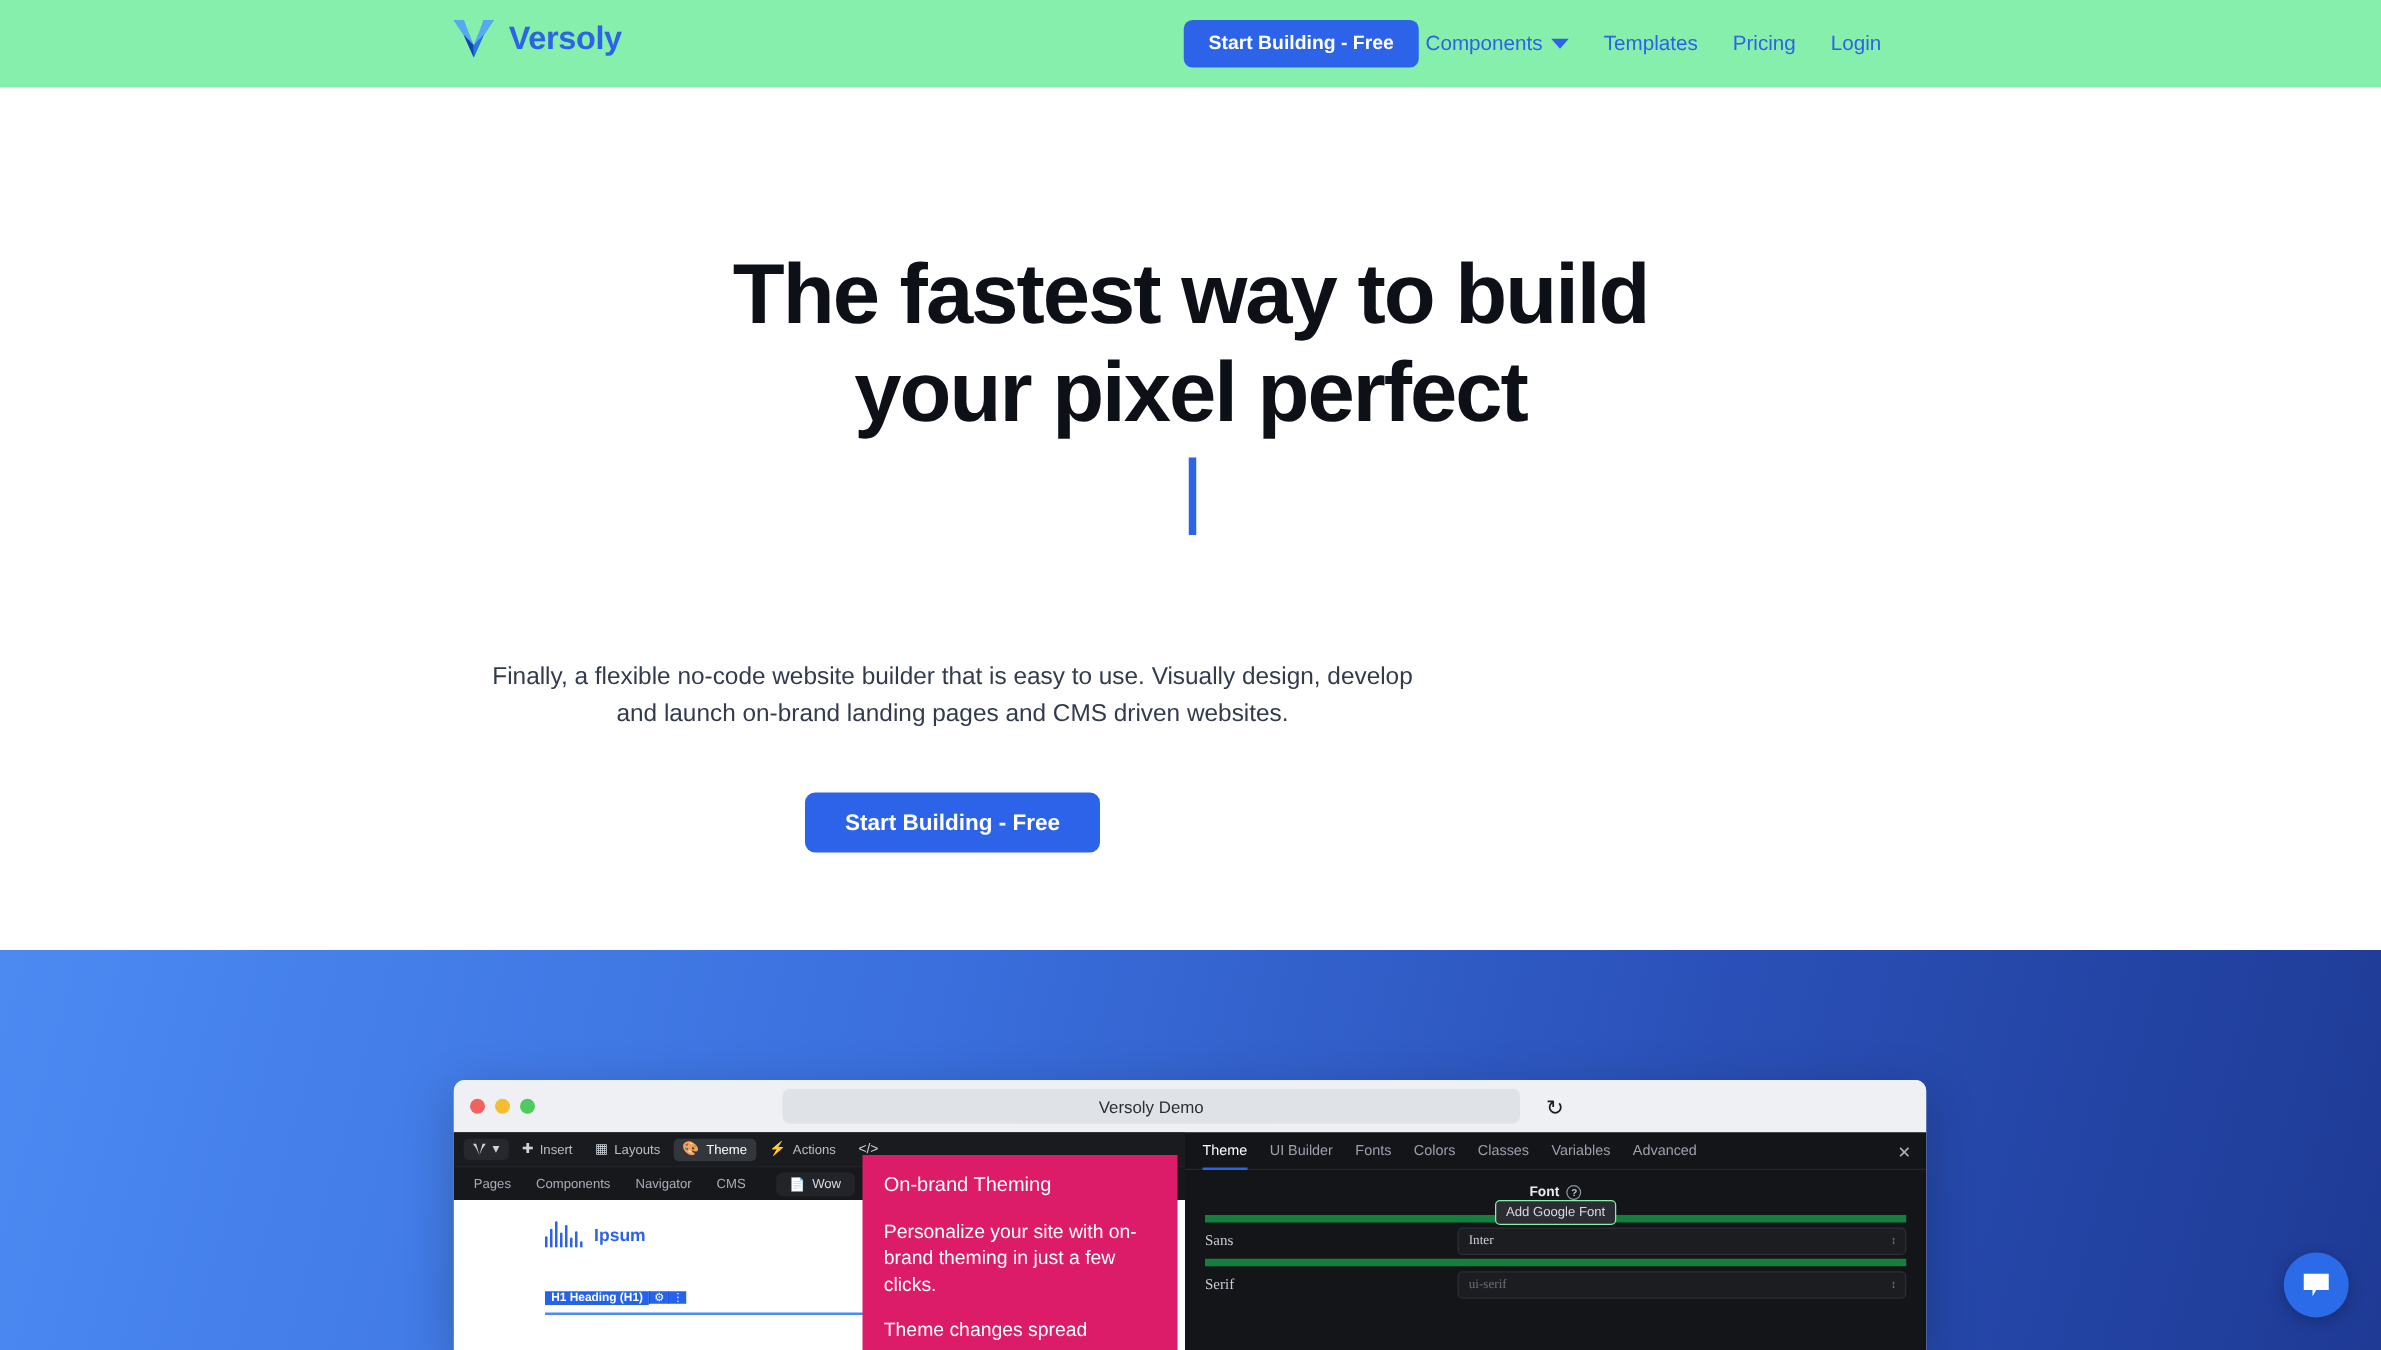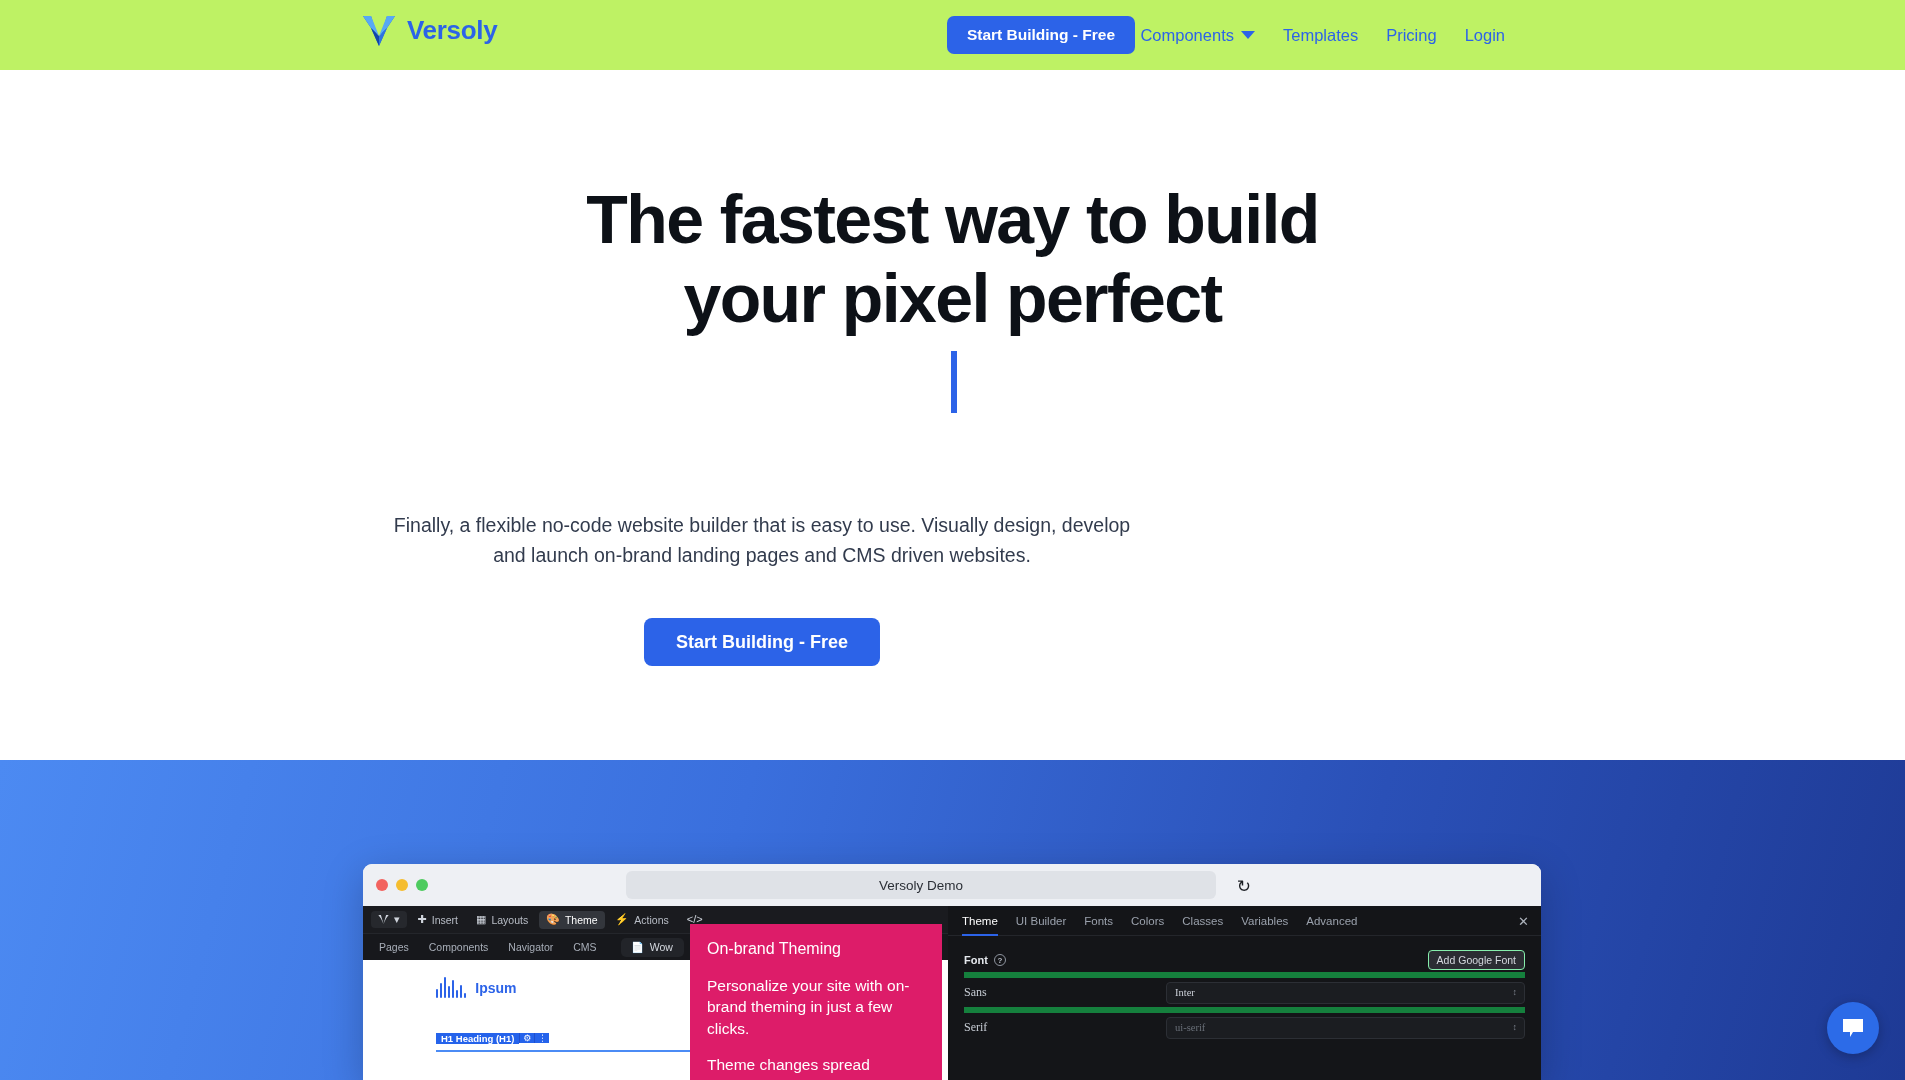--- a/index.html
+++ b/index.html
@@ -7,40 +7,40 @@
     width: 1905px; height: 1080px;
     font-family: "Liberation Sans", sans-serif;
     background: #ffffff;
     overflow: hidden;
   }
   .page { position: relative; width: 1905px; height: 1080px; }
 
   
   .site-header {
     position: absolute; top: 0; left: 0; width: 1905px; height: 70px;
-    background: #bef264; display: flex; align-items: center;
+    background: #86efac; display: flex; align-items: center;
   }
   .brand { position: absolute; left: 362px; top: 14px; display: flex; align-items: center; gap: 11px; }
   .brand-mark { width: 34px; height: 32px; display: block; }
   .brand-name { font-size: 26px; font-weight: 700; color: #2c63e8; letter-spacing: -0.3px; }
 
   .nav { position: absolute; right: 400px; top: 0; height: 70px; display: flex; align-items: center; gap: 28px; }
   .nav-link { font-size: 16.5px; color: #2c63e8; font-weight: 500; text-decoration: none; white-space: nowrap; cursor: pointer; }
   .nav-item-dd { display: flex; align-items: center; gap: 7px; cursor: pointer; }
   .caret { width: 0; height: 0; border-left: 7px solid transparent; border-right: 7px solid transparent; border-top: 8px solid #2c63e8; display:block; }
 
   .cta-nav {
     position: absolute; right: 770px; top: 16px;
     background: #2c63e8; color: #fff; border: none; border-radius: 7px;
     padding: 0 20px; height: 38px; font-size: 15.5px; font-weight: 700;
     font-family: "Liberation Sans", sans-serif; cursor: pointer; white-space: nowrap;
   }
 
   
-  .hero { position: absolute; top: 70px; left: 0; width: 1524px; height: 690px; background: #fff; }
+  .hero { position: absolute; top: 86px; left: 0; width: 1524px; height: 690px; background: #fff; }
   .hero-title {
     position: absolute; top: 110px; left: 0; width: 1905px; text-align: center;
     font-size: 68px; line-height: 1.165; font-weight: 800; color: #0d1117;
     letter-spacing: -1.6px;
   }
   .hl-accent { color: #2c63e8; }
   .caret-type {
     display: inline-block; width: 6px; height: 62px; background: #2c63e8;
     vertical-align: -12px; margin-left: 2px;
   }
@@ -121,21 +121,21 @@
   .app-right { position: relative; flex: 1; background: #141518; }
   .panel-tabs {
     height: 30px; display: flex; align-items: center; gap: 18px; padding: 0 14px;
     border-bottom: 1px solid #24262b; position: relative;
   }
   .ptab { font-size: 11.5px; color: #9aa1ac; cursor: pointer; position: relative; height: 30px; display:flex; align-items:center; white-space: nowrap; }
   .ptab.active { color: #ffffff; }
   .ptab.active::after { content:''; position:absolute; left:0; right:0; bottom:0; height:2px; background:#2c63e8; }
   .panel-close { position: absolute; right: 12px; top: 8px; color: #aeb4bd; font-size: 13px; cursor: pointer; }
   .panel-body { padding: 12px 16px 0 16px; }
-  .row-font-head { display: flex; align-items: center; justify-content: space-between; height: 24px; }
+  .row-font-head { display: flex; align-items: center; justify-content: space-between; height: 24px; flex-direction: column; }
   .row-font-head .lb { font-size: 11px; color: #e6e9ee; font-weight: 700; display: flex; align-items: center; gap: 6px; }
   .q-mark { width: 12px; height: 12px; border: 1px solid #8e949e; border-radius: 50%; font-size: 8px; color: #b9bec7; display:flex; align-items:center; justify-content:center; }
   .gfont-btn { background: #2b2d33; color: #d5d9df; font-size: 10.5px; border: 1px solid #86efac; border-radius: 4px; padding: 3px 8px; cursor: pointer; font-family: "Liberation Sans", sans-serif; white-space: nowrap; }
   .font-row { display: flex; align-items: center; height: 35px; border-top: 6px solid #15803d; font-family: Liberation Serif, serif; }
   .font-row .k { width: 202px; font-size: 12px; color: #c7ccd4; }
   .font-select {
     flex: 1; height: 22px; background: #1b1d21; border: 1px solid #2c2f35; border-radius: 4px;
     display: flex; align-items: center; padding: 0 8px; font-size: 10.5px; color: #cbd0d8; position: relative;
   }
   .font-select.muted { color: #6a7079; }

